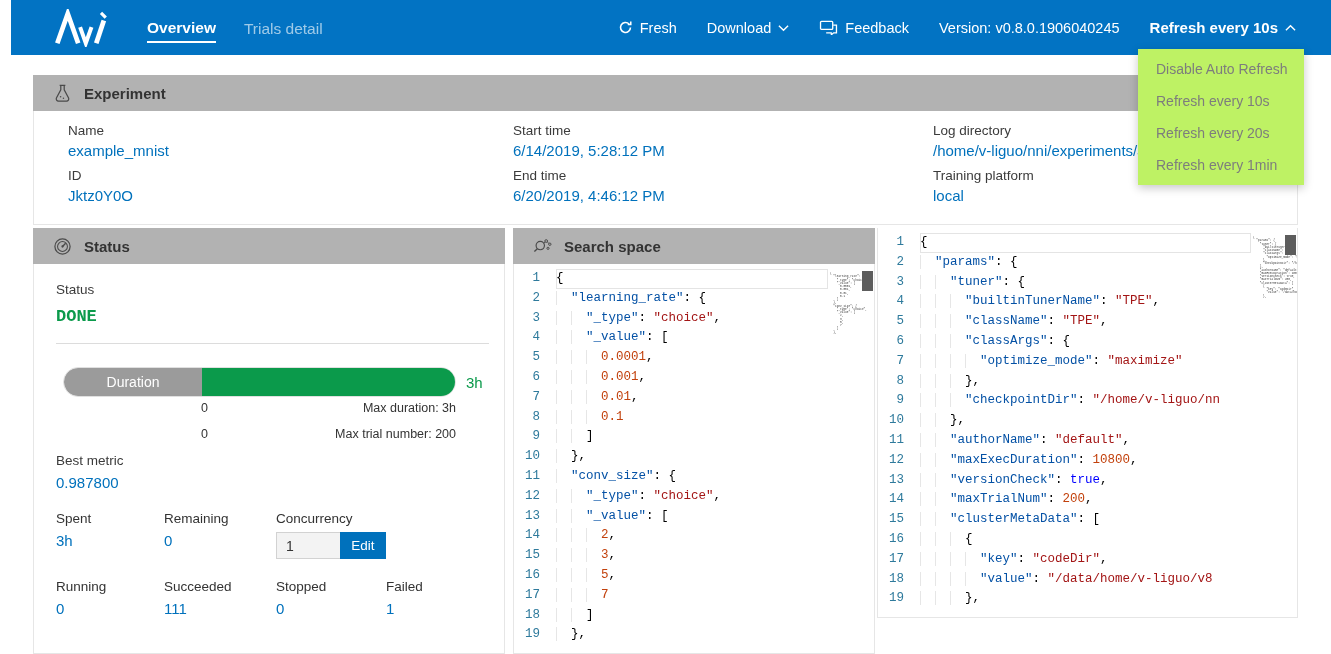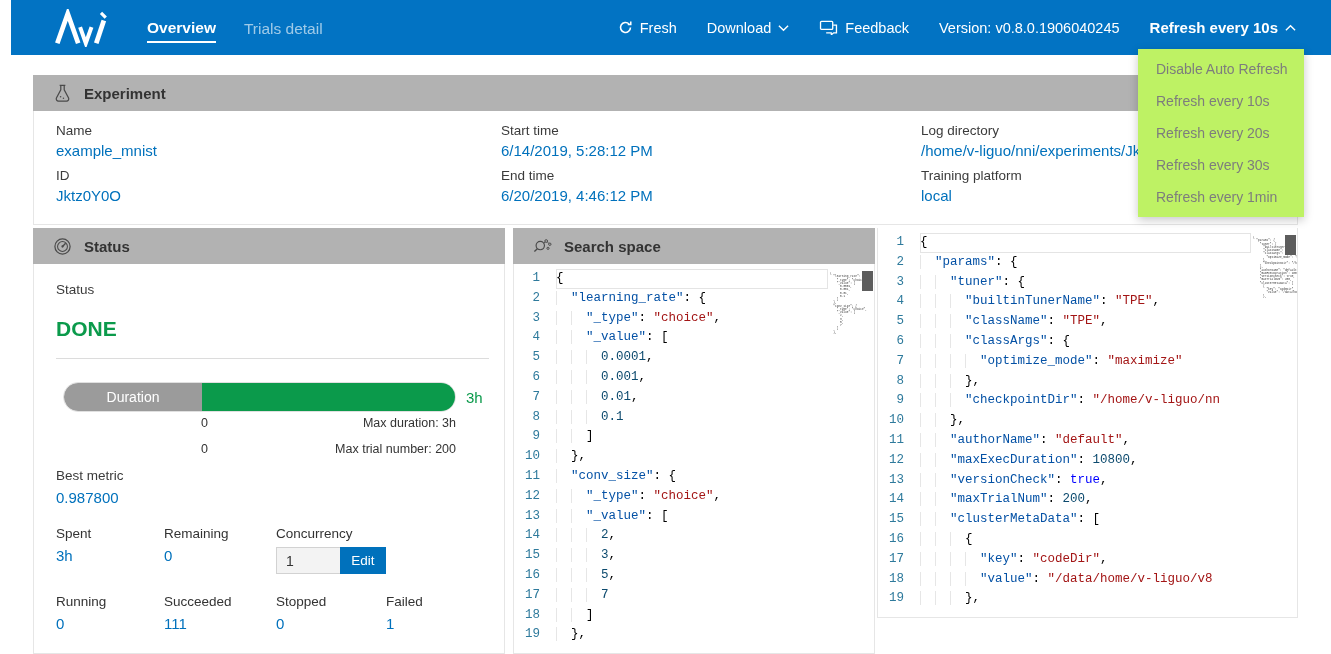--- a/index.html
+++ b/index.html
@@ -25,34 +25,34 @@
   .dropdown li { list-style:none; height:32px; line-height:32px; padding-left:18px; font-size:14px;
                  color:#7d7d7d; cursor:pointer; white-space:nowrap; }
 
   
   .panel { position:absolute; background:#fff; }
   .panel-header { height:36px; background:#b2b2b2; display:flex; align-items:center; padding-left:20px; gap:12px; }
   .panel-title { font-size:15px; font-weight:700; color:#333; }
   .panel-body { background:#fff; border:1px solid #e6e6e6; border-top:none; }
 
   .exp-panel { left:33px; top:75px; width:1265px; height:150px; }
-  .exp-body { height:114px; display:grid; grid-template-columns:445px 420px 1fr; padding:12px 0 0 22px; overflow:hidden; }
+  .exp-body { height:114px; display:grid; grid-template-columns:445px 420px 1fr; padding:12px 0 0 34px; overflow:hidden; }
   .field { margin-bottom:9px; }
   .field .flabel { font-size:13.5px; color:#3b3b3b; margin-bottom:4px; }
   .field .fvalue { font-size:15px; color:#0071bc; white-space:nowrap; }
 
   .status-panel  { left:33px;  top:228px; width:472px; height:426px; }
   .search-panel  { left:513px; top:228px; width:362px; height:426px; }
   .profile-panel { left:877px; top:228px; width:421px; height:426px; }
   .status-panel .panel-body, .search-panel .panel-body, .profile-panel .panel-body { height:390px; overflow:hidden; }
 
   
   .status-body { padding:18px 15px 0 22px; }
   .s-label { font-size:13.5px; color:#3b3b3b; }
-  .s-done { font-size:21px; font-weight:700; color:#0b9a4b; margin-top:20px; }
+  .s-done { font-size:17px; font-weight:700; color:#0b9a4b; margin-top:10px;font-family:Liberation Mono, monospace; }
   .s-divider { border:none; border-top:1px solid #dcdcdc; margin:17px 0 23px; }
 
   .bar-row { display:flex; align-items:center; margin-left:7px; }
   .bar { display:flex; width:393px; height:30px; border-radius:16px; overflow:hidden;
          border:1px solid #e0e0e0; background:#f7f7f7; }
   .bar-label { width:138px; background:#9b9b9b; color:#fff; font-size:14px; display:flex;
                align-items:center; justify-content:center; border-radius:15px 0 0 15px; flex:none; }
   .bar-track { flex:1; position:relative; }
   .bar-fill { height:100%; background:#0b9a4b; }
   .bar-value { color:#0b9a4b; font-size:15px; margin-left:10px; }
@@ -78,21 +78,21 @@
   .editor { display:flex; height:100%; font-family:"Liberation Mono","DejaVu Sans Mono",monospace;
             font-size:12.5px; padding-top:5px; position:relative; }
   .gutter { width:42px; flex:none; text-align:right; padding-right:16px; color:#2e7a9c; }
   .gutter div { height:19.8px; line-height:19.8px; }
   .code { flex:1; overflow:hidden; }
   .crow { height:19.8px; line-height:19.8px; white-space:pre; color:#000; }
   .crow.active { box-shadow:inset 0 0 0 1px #e4e4e4; }
   .ind { background:repeating-linear-gradient(to right,#e6e6e6 0,#e6e6e6 1px,transparent 1px,transparent 2ch); }
   .tk-key { color:#0451a5; }
   .tk-str { color:#a31515; }
-  .tk-num { color:#0c4a6e; }
+  .tk-num { color:#c2410c; }
   .tk-bool{ color:#0000ff; }
   .minimap { width:46px; flex:none; position:relative; overflow:hidden; }
   .minimap-inner { position:absolute; left:2px; top:3px; font:10px/12.5px "Liberation Mono",monospace;
                    transform:scale(0.28,0.26); transform-origin:0 0; color:#333; white-space:pre; }
   .mm-thumb { position:absolute; right:1px; top:2px; width:11px; height:20px; background:#5d5d5d; }
 
   
   .hicon { width:19px; height:19px; flex:none; }
 </style>
 </head>
@@ -147,21 +147,20 @@
           </svg>
       </span>
     </div>
   </div>
 </div>
 
 <ul class="dropdown" id="refresh-menu">
     <li>Disable Auto Refresh</li>
     <li>Refresh every 10s</li>
     <li>Refresh every 20s</li>
-    <li>Refresh every 30s</li>
     <li>Refresh every 1min</li>
   </ul>
 
 <div class="panel exp-panel">
   <div class="panel-header">
     <span class="hicon">
       <svg width="19" height="19" viewBox="0 0 20 20">
         <path d="M7 1.5h6 M8.2 1.5v4.6L3.6 14.8a2.3 2.3 0 0 0 2.1 3.2h8.6a2.3 2.3 0 0 0 2.1-3.2L11.8 6.1V1.5" fill="none" stroke="#4a4a4a" stroke-width="1.3"></path>
         <circle cx="8" cy="13.5" r="0.8" fill="#4a4a4a"></circle>
           <circle cx="11" cy="15" r="0.8" fill="#4a4a4a"></circle>

